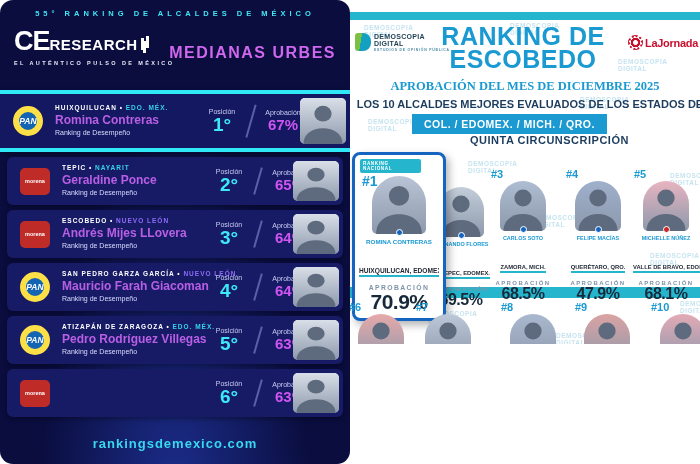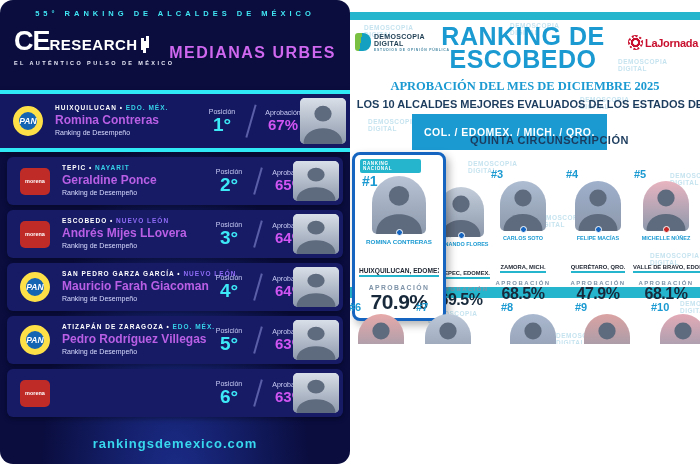--- a/index.html
+++ b/index.html
@@ -45,21 +45,21 @@
   .dd-mark{width:16px;height:18px;border-radius:3px 8px 8px 3px;background:linear-gradient(100deg,#7ac143 38%,#14a0c0 38%);}
   .dd-text{line-height:1;}
   .dd-name{font-size:7px;font-weight:900;color:#1d3d52;letter-spacing:.3px;}
   .dd-tagline{font-size:3.4px;letter-spacing:.8px;color:#4b8aa5;margin-top:2px;font-weight:700;}
   .rp-title{position:absolute;left:78px;top:0;width:190px;text-align:center;color:#1b9ad2;font-weight:900;font-size:25px;line-height:.92;letter-spacing:.5px;}
   .lj-logo{position:absolute;right:2px;top:10px;display:flex;align-items:center;gap:2px;}
   .lj-mark{width:15px;height:15px;border-radius:50%;border:2.5px dotted #c8102e;background:radial-gradient(circle at 50% 50%, #fff 28%, #c8102e 32%, #c8102e 58%, #fff 60%);}
   .lj-name{font-size:11px;font-weight:900;color:#c8102e;letter-spacing:-.3px;}
   .rp-sub{position:absolute;top:79px;left:0;right:0;text-align:center;color:#1b9ad2;font-size:12.5px;font-weight:800;z-index:2;font-family:Liberation Serif, serif;}
   .rp-desc{position:absolute;top:98px;left:0;width:360px;text-align:center;color:#1c3c5e;font-size:11px;font-weight:800;z-index:2;white-space:nowrap;}
-  .rp-states{position:absolute;top:114px;left:62px;background:#1b9ad2;color:#fff;font-size:10.5px;font-weight:800;padding:12px 12px;letter-spacing:.5px;z-index:2;white-space:nowrap;}
+  .rp-states{position:absolute;top:114px;left:62px;background:#1b9ad2;color:#fff;font-size:10.5px;font-weight:800;padding:4px 12px;letter-spacing:.5px;z-index:2;white-space:nowrap;}
   .rp-district{position:absolute;top:134px;left:120px;color:#1c3c5e;font-size:11px;font-weight:800;letter-spacing:.5px;z-index:2;white-space:nowrap;}
 
   .cards-top{position:absolute;top:150px;left:0;right:0;height:136px;z-index:3;}
   .cards-bottom{position:absolute;top:299px;left:0;right:0;height:106px;z-index:3;}
   .card{position:absolute;width:66px;text-align:center;}
   .card .rank{color:#1b9ad2;font-weight:900;font-size:11px;text-align:left;margin-left:1px;height:13px;}
   .card .photo{width:46px;height:50px;margin:0 auto;border-radius:23px 23px 5px 5px;position:relative;overflow:visible;}
   .card .photo svg{width:100%;height:100%;display:block;border-radius:23px 23px 5px 5px;}
   .badges{position:absolute;bottom:-2px;left:0;right:0;display:flex;justify-content:center;gap:1px;}
   .badge-dot{width:7px;height:7px;border-radius:50%;border:1px solid #fff;}

